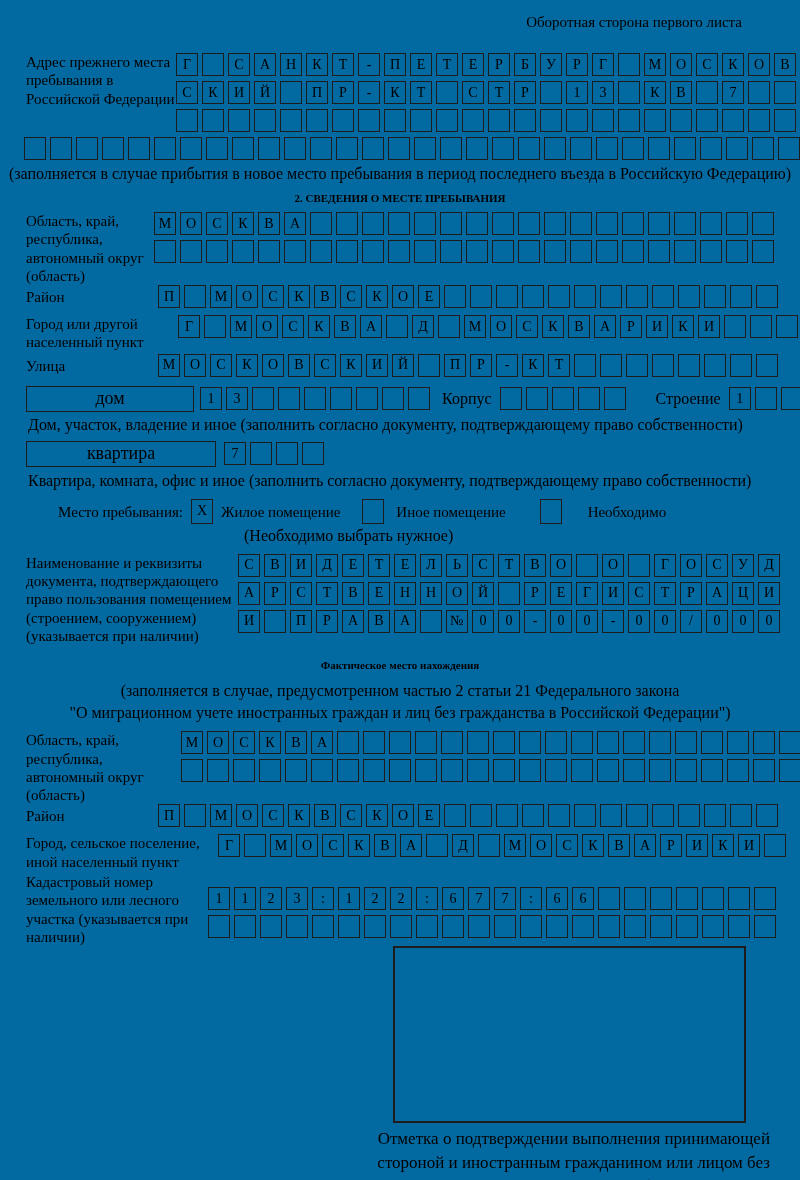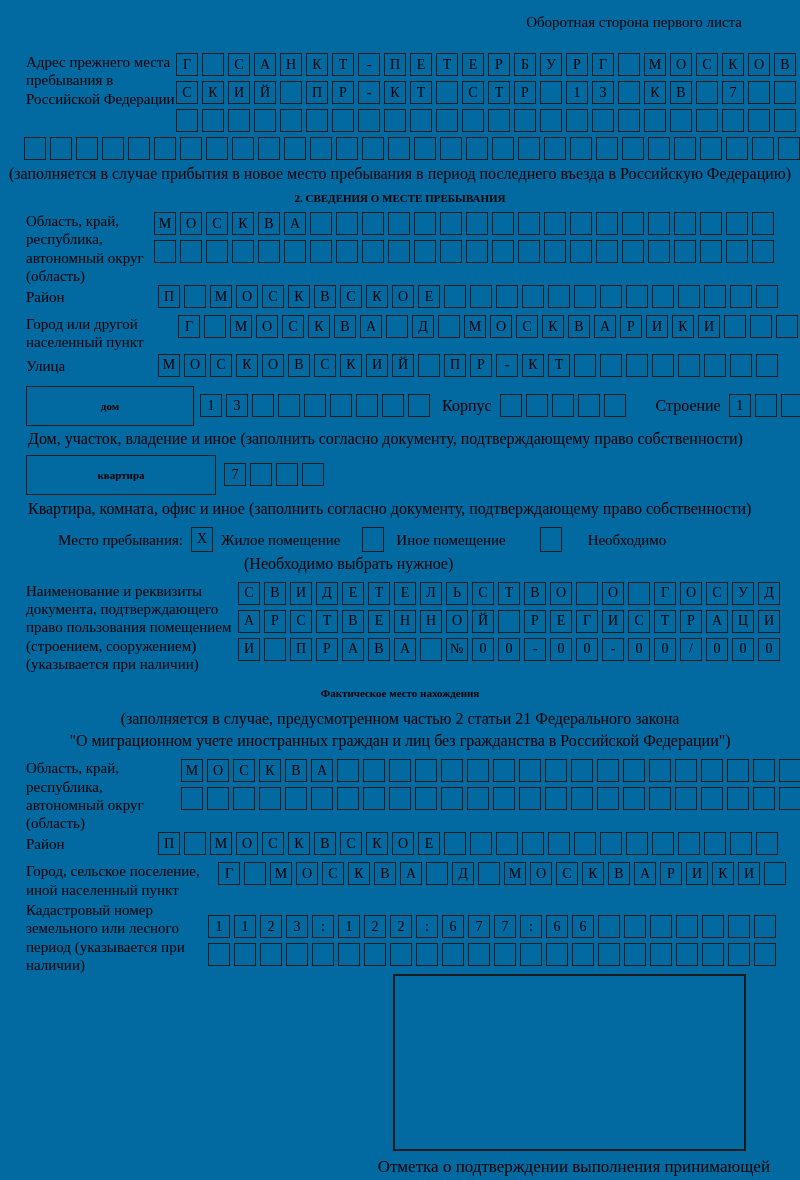--- a/index.html
+++ b/index.html
@@ -17,22 +17,22 @@
   .cell{
     flex:0 0 auto;width:22px;height:23px;box-sizing:border-box;
     border:1.7px solid #1c1c1c;margin-right:4px;
     display:flex;align-items:center;justify-content:center;
     font-size:14px;line-height:1;
   }
   .note{ font-size:16px;line-height:1.25; }
   .center{ text-align:center; }
   .sec-title{ font-weight:bold;font-size:11px;text-align:center;margin:8px 0 8px -26px;width:800px; }
   .wide-box{
-    box-sizing:border-box;border:1.7px solid #1c1c1c;height:40px;
-    display:flex;align-items:center;justify-content:center;font-size:11px;flex:0 0 auto;font-weight:bold;
+    box-sizing:border-box;border:1.7px solid #1c1c1c;height:26px;
+    display:flex;align-items:center;justify-content:center;font-size:18px;flex:0 0 auto;
   }
   .inline-lbl{ font-size:16px;margin:3px 8px 0 8px;flex:0 0 auto; }
   .checkbox{
     flex:0 0 auto;width:22px;height:25px;box-sizing:border-box;border:1.7px solid #1c1c1c;
     display:flex;align-items:center;justify-content:center;font-size:14px;
   }
   .opt-label{ font-size:15px;margin:2px 0 0 0; }
   .stamp-box{ width:353px;height:177px;box-sizing:border-box;border:2px solid #1c1c1c;margin-left:367px; }
   .stamp-caption{ width:396px;margin-left:348px;text-align:right;font-size:17px;line-height:1.4;margin-top:4px;font-family:Liberation Serif, serif; } .mb2{margin-bottom:2px;}
 </style>
@@ -552,21 +552,21 @@
         <span class="cell">А</span>
         <span class="cell">Р</span>
         <span class="cell">И</span>
         <span class="cell">К</span>
         <span class="cell">И</span>
         <span class="cell"></span>
       </div>
   </div>
 
   <div class="field-row" style="margin-top:2px;">
-    <div class="label" style="width:182px;">Кадастровый номер земельного или лесного период (указывается при наличии)</div>
+    <div class="label" style="width:182px;">Кадастровый номер земельного или лесного участка (указывается при наличии)</div>
     <div class="rows" style="padding-top:14px;">
       <div class="cells">
           <span class="cell">1</span>
           <span class="cell">1</span>
           <span class="cell">2</span>
           <span class="cell">3</span>
           <span class="cell">:</span>
           <span class="cell">1</span>
           <span class="cell">2</span>
           <span class="cell">2</span>

